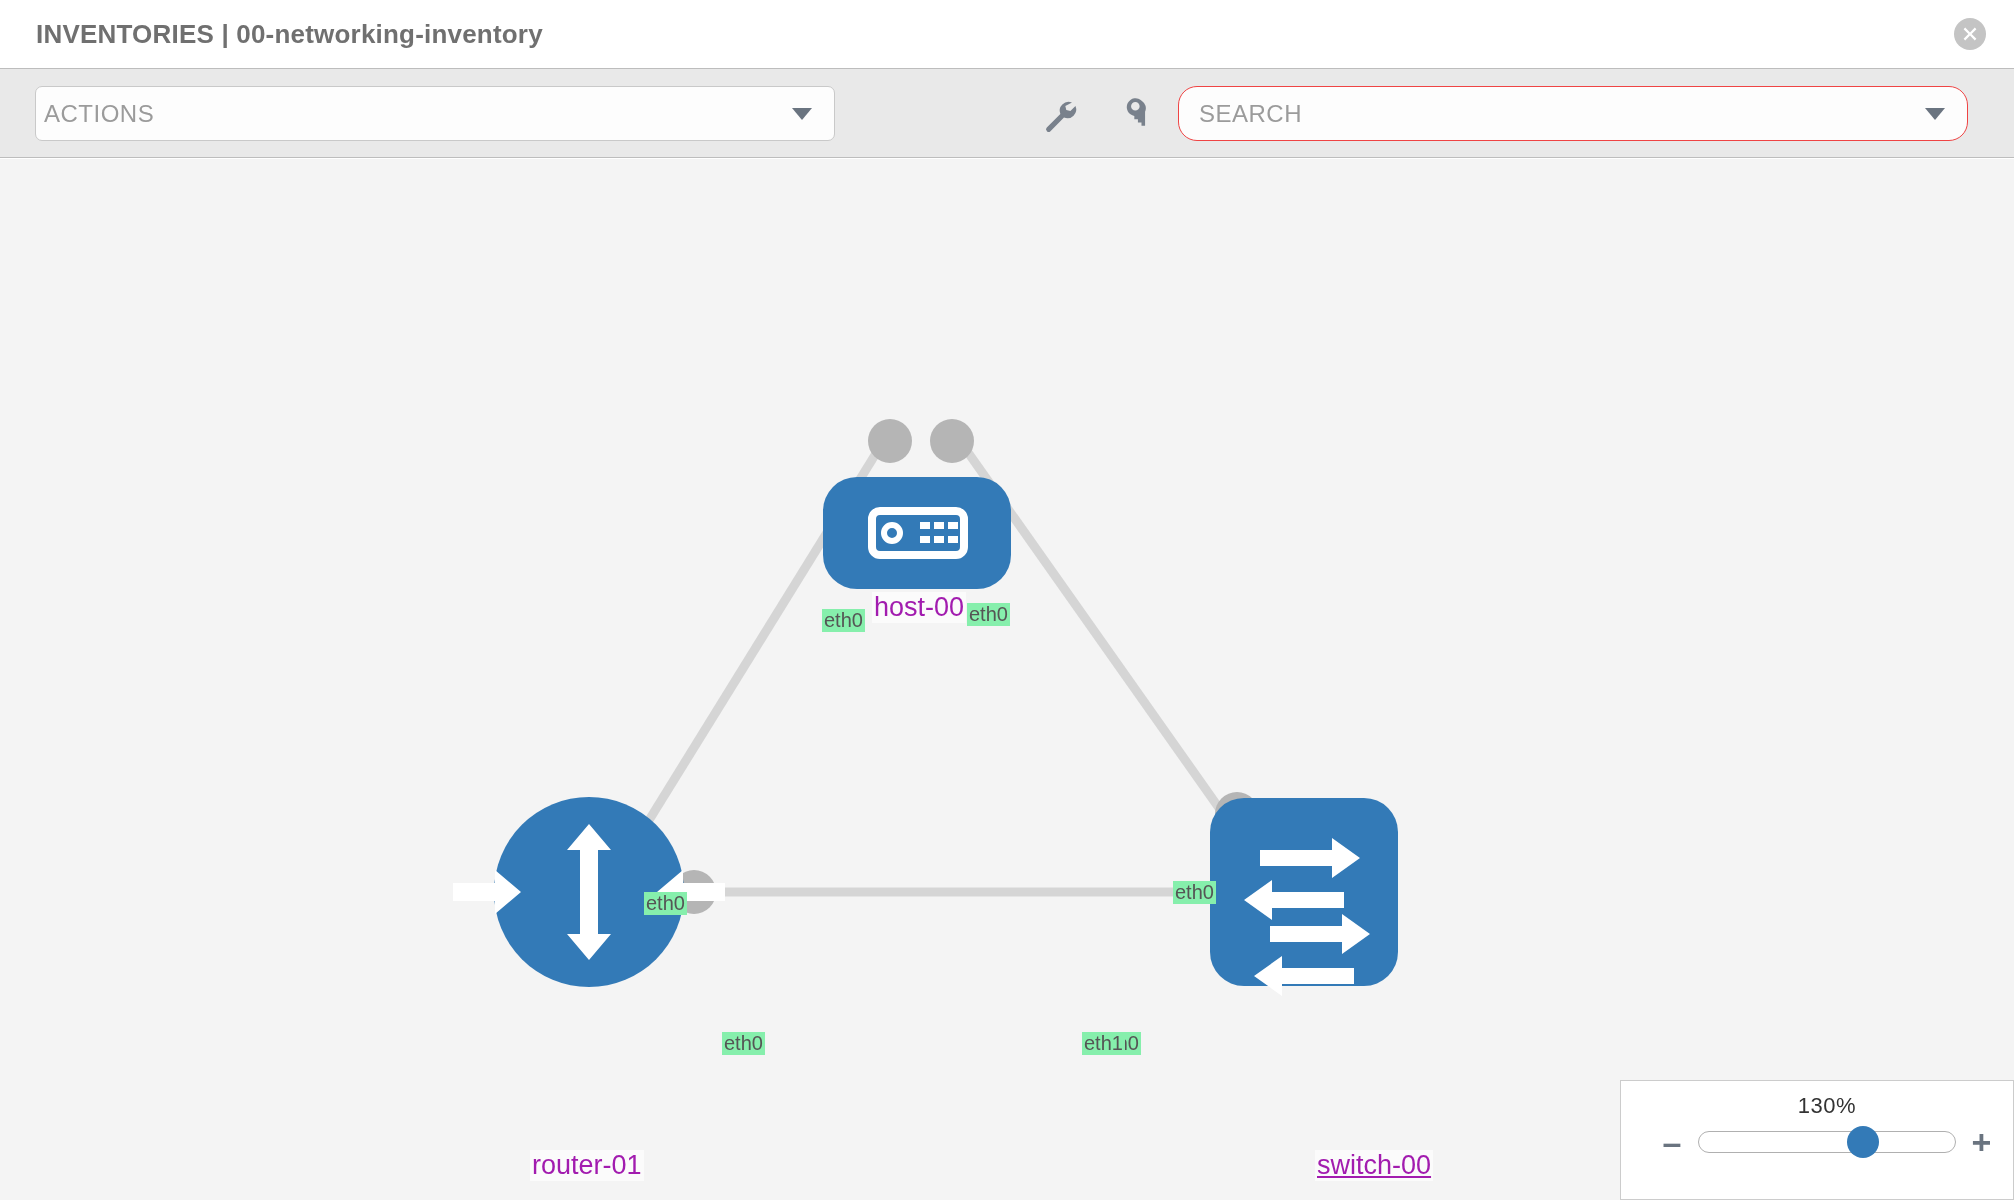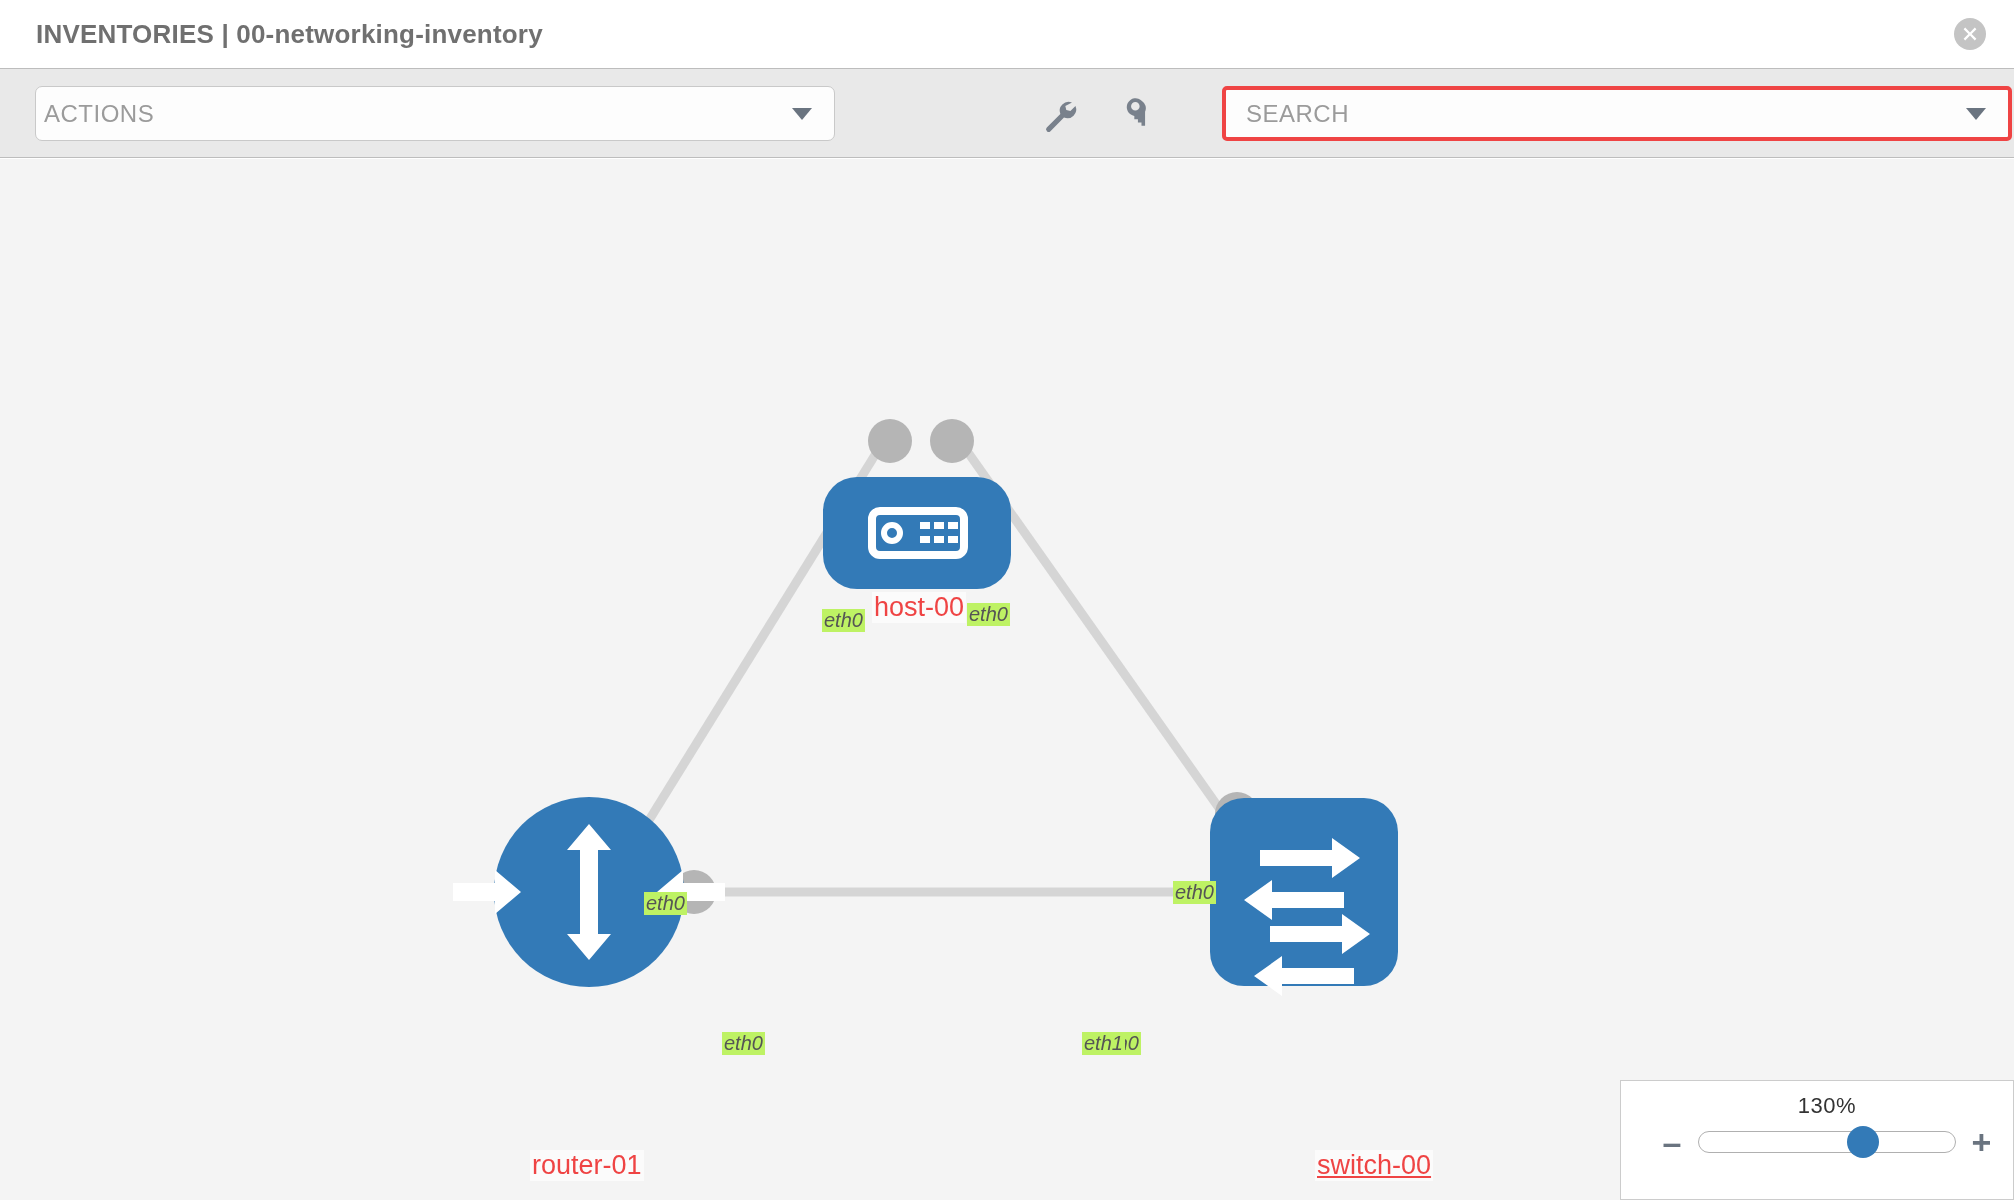--- a/index.html
+++ b/index.html
@@ -103,26 +103,25 @@
   }
   .tool-icon { cursor: pointer; display: block; }
 
   .search-box {
     position: absolute;
     left: 1178px;
     top: 17px;
     width: 790px;
     height: 55px;
     background: #fdfdfd;
-    border: 4px solid #ef4444;
-    border-radius: 5px;
+    border: 1px solid #ef4444;
+    border-radius: 19px;
     display: flex;
     align-items: center;
     cursor: text;
-    margin-left: 44px;
   }
   .search-label {
     margin-left: 20px;
     font-size: 24px;
     color: #9b9b9b;
     letter-spacing: .5px;
   }
 
   
   .canvas {
@@ -136,33 +135,32 @@
   .topology-svg {
     position: absolute;
     top: 0; left: 0;
     width: 2014px;
     height: 1041px;
   }
 
   .node-label {
     position: absolute;
     font-size: 27px;
-    color: #ef4444;
+    color: #a21caf;
     background: #fbfbfb;
     white-space: nowrap;
     padding: 0 2px;
   }
   .iface-label {
     position: absolute;
     font-size: 20px;
     color: #555555;
-    background: #bef264;
+    background: #86efac;
     white-space: nowrap;
     padding: 0 2px;
-    font-style: italic;
   }
 
   
   .zoom-panel {
     position: absolute;
     left: 1620px;
     top: 1080px;
     width: 394px;
     height: 120px;
     background: #ffffff;

